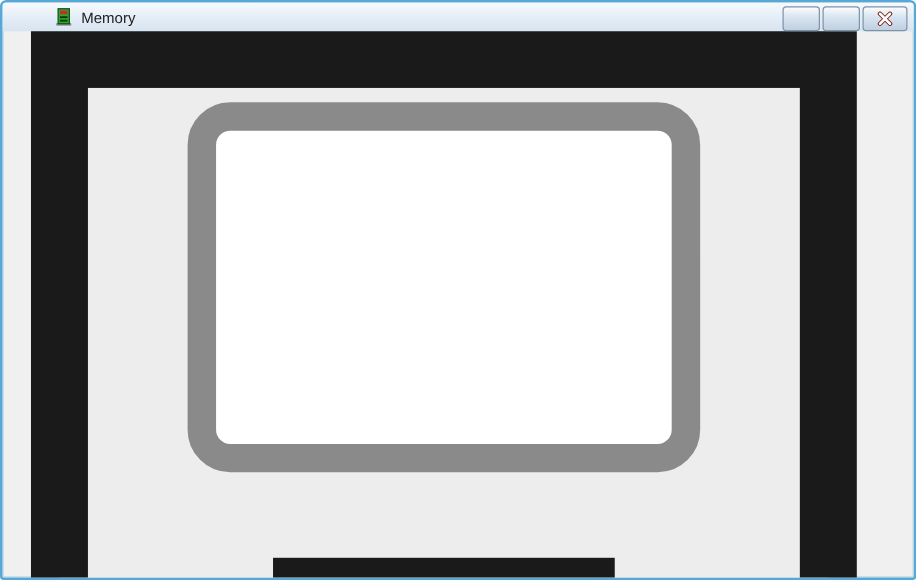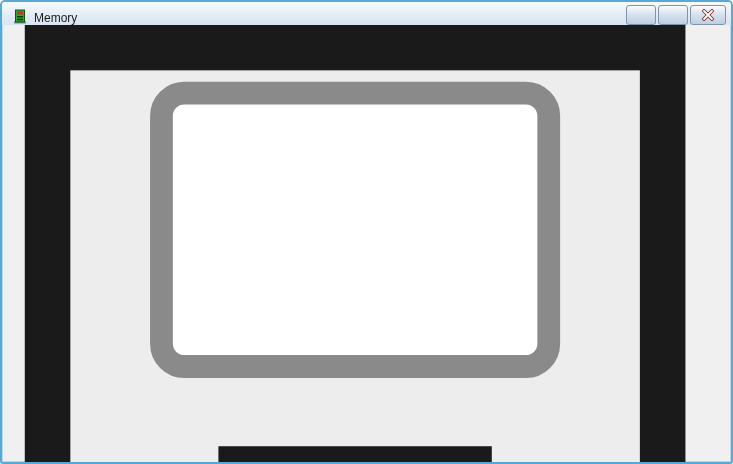--- a/index.html
+++ b/index.html
@@ -1,21 +1,21 @@
 <!DOCTYPE html>
 <html><head>
 <meta charset="utf-8">
 <style>
   html,body{margin:0;padding:0;background:#ffffff;font-family:"Liberation Sans",sans-serif;}
   .window{position:relative;width:733px;height:464px;background:#F0F0F0;
     border:2px solid #57A8D4;border-radius:5px 5px 3px 3px;box-sizing:border-box;overflow:hidden;
     box-shadow:inset 0 0 0 1px #BDDAEC;}
   
   .titlebar{position:absolute;left:0;top:0;right:0;height:23px;
-    background:linear-gradient(#F7FAFD,#E2ECF6 60%,#D7E4F1);display:flex;align-items:flex-end;}
+    background:linear-gradient(#F7FAFD,#E2ECF6 60%,#D7E4F1);display:flex;align-items:center;padding-left:31px;}
   .app-icon{width:16px;height:16px;margin:0 6px 0 10px;display:inline-block;}
   .title-text{font-size:12px;color:#1c1c1c;}
   .winbtns{position:absolute;right:5px;top:3px;display:flex;gap:2px;}
   .wbtn{width:28px;height:18px;border:1px solid #7E93A8;border-radius:3px;
     background:linear-gradient(#FBFCFD,#D7E3F0 45%,#BFD0E2);
     display:flex;align-items:center;justify-content:center;cursor:default;}
   .wbtn.closeb{width:34px;background:linear-gradient(#EBA293,#D4523C 45%,#B03категор сейчас;}
   .wbtn.closeb{width:34px;background:linear-gradient(#EBA293,#D4523C 45%,#B53A26);border-color:#8E2B1C;}
   .glyph-min{width:10px;height:3px;background:#3A4A5A;border-radius:1px;}
   .glyph-restore{width:8px;height:7px;border:2px solid #3A4A5A;background:transparent;}

